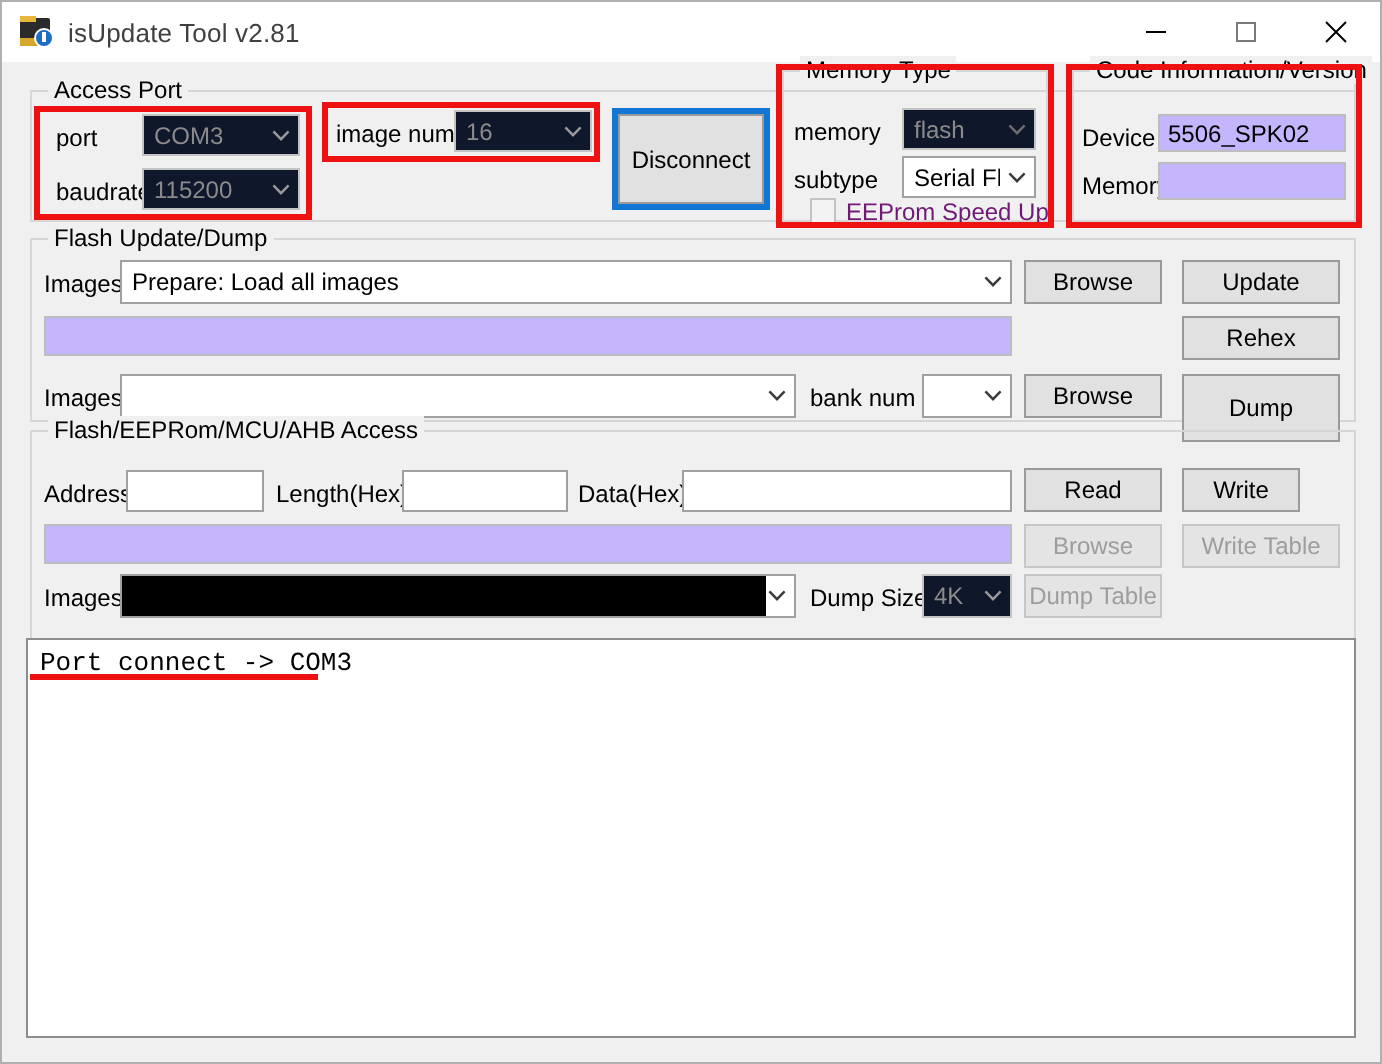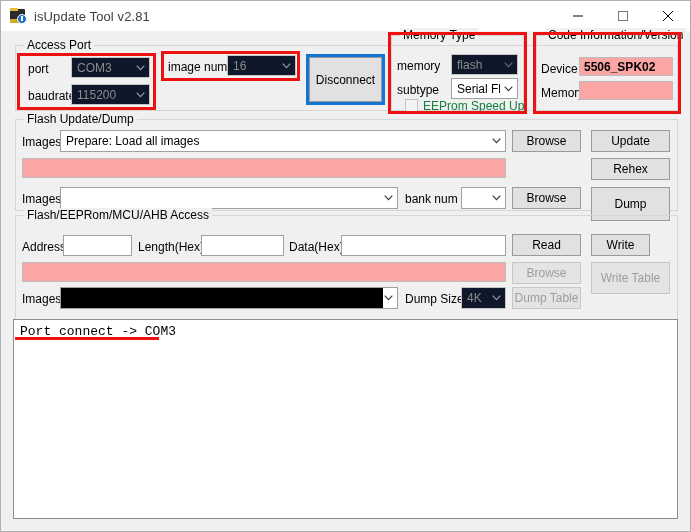--- a/index.html
+++ b/index.html
@@ -126,23 +126,22 @@
     flex: 0 0 auto;
     width: 17px;
     display: flex; align-items: center; justify-content: center;
   }
   .txt {
     border: 1px solid #a0a0a0;
     background: #ffffff;
     display: flex; align-items: center;
   }
   .txt.readonly {
-    background: #fca5a5;
+    background: #c4b5fd;
     border: 1px solid #bdbdbd;
-    font-weight: bold;
   }
   .txt .tv {
     padding-left: 4px;
     white-space: nowrap;
     overflow: hidden;
     color: #000;
   }
   .btn {
     border: 1px solid #9a9a9a;
     background: #e1e1e1;
@@ -152,21 +151,21 @@
   }
   .btn.disabled {
     color: #9d9d9d;
     border: 1px solid #c6c6c6;
     background: #e4e4e4;
   }
   .checkrow {
     position: absolute;
     display: flex; align-items: flex-start;
     font-size: 12px;
-    color: #15803d;
+    color: #701a75;
   }
   .checkrow .box {
     width: 13px; height: 13px;
     box-sizing: border-box;
     border: 1px solid #c3c3c3;
     background: #f3f3f3;
     margin-right: 5px;
   }
   .blackbar {
     position: absolute;
@@ -375,21 +374,21 @@
     <span class="tv"></span>
   </div>
 
   <div class="btn" style="left:511px; top:233px; width:69px; height:22px;">Read</div>
   <div class="btn" style="left:590px; top:233px; width:59px; height:22px;">Write</div>
 
   <div class="txt readonly" style="left:21px; top:261px; width:484px; height:20px;">
     <span class="tv"></span>
   </div>
   <div class="btn disabled" style="left:511px; top:261px; width:69px; height:22px;">Browse</div>
-  <div class="btn disabled" style="left:590px; top:261px; width:79px; height:32px;">Write Table</div>
+  <div class="btn disabled" style="left:590px; top:261px; width:79px; height:22px;">Write Table</div>
 
   <div class="lbl" style="left:21px; top:291px;">Images</div>
   <div class="combo" style="left:59px; top:286px; width:338px; height:22px;">
     <span class="cv"></span>
     <span class="arrow">
       <svg width="9" height="6" viewBox="0 0 9 6">
           <polyline points="0.7,0.7 4.5,4.6 8.3,0.7" fill="none" stroke="#3a3a3a" stroke-width="1.2"></polyline>
         </svg>
     </span>
   </div>

